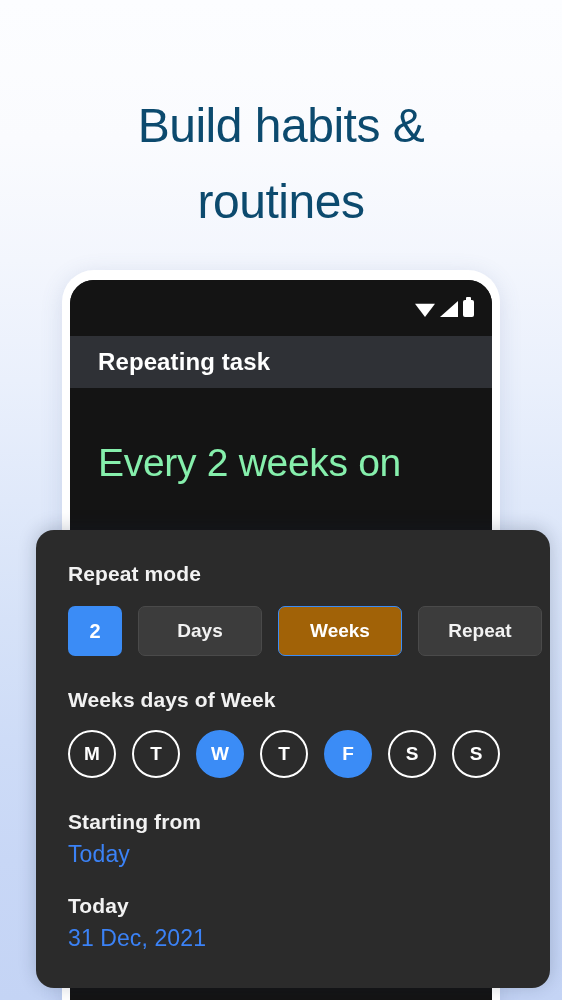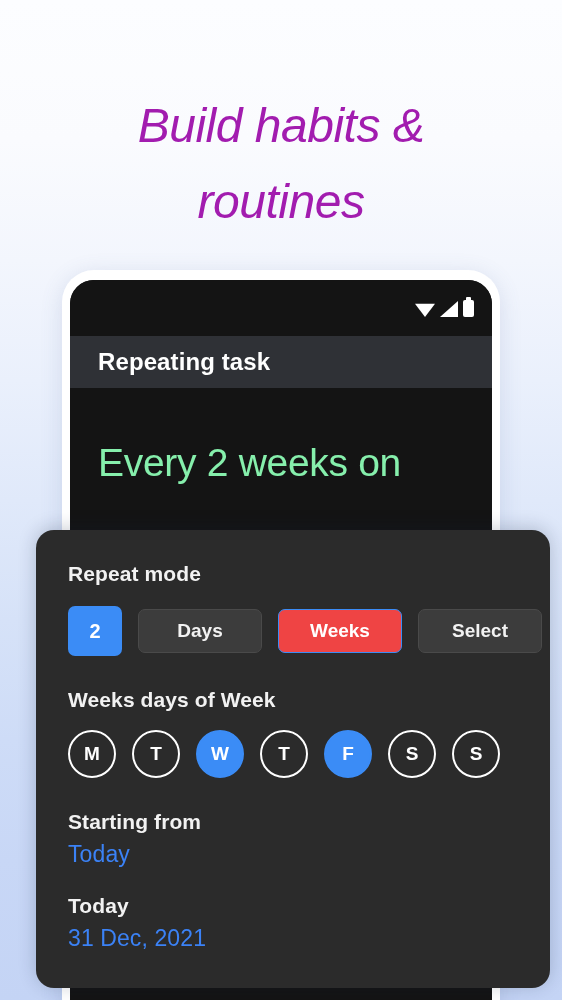--- a/index.html
+++ b/index.html
@@ -24,22 +24,21 @@
 
   
   .headline {
     position:absolute;
     top:88px; left:0; right:0;
     text-align:center;
     font-size:48px;
     line-height:76px;
     font-weight:400;
     letter-spacing:-0.5px;
-    color:#a21caf;
-    font-style:italic;
+    color:#0c4a6e;
   }
   .headline .ln { display:block; }
 
   
   .phone {
     position:absolute;
     left:62px; top:270px;
     width:438px; height:760px;
     background:#FFFFFF;
     border-radius:32px;
@@ -158,34 +157,34 @@
     width:54px; height:50px;
     background:#3B8CF6;
     border-radius:7px;
     display:flex; align-items:center; justify-content:center;
     color:#FFFFFF;
     font-size:20px;
     font-weight:700;
     flex:0 0 auto;
   }
   .chip {
-    height:44px;
+    height:50px;
     min-width:124px;
     padding:0 24px;
     border-radius:7px;
     display:flex; align-items:center; justify-content:center;
     font-size:19px;
     font-weight:700;
     color:#F2F2F2;
     flex:0 0 auto;
     background:#3C3C3C;
     border:1px solid #4A4A4A;
   }
   .chip.sel {
-    background:#ef4444;
+    background:#a16207;
     border-color:#3B8CF6;
     color:#FFFFFF;
   }
 
   
   .section-2 { margin-top:32px; }
   .days-row {
     display:flex;
     gap:16px;
     margin-top:18px;
@@ -251,21 +250,21 @@
   </div>
 </div>
 
 <div class="sheet">
 
   <div class="sheet-label">Repeat mode</div>
   <div class="mode-row">
     <div class="count-box">2</div>
     <div class="chip">Days</div>
     <div class="chip sel">Weeks</div>
-    <div class="chip">Select</div>
+    <div class="chip">Repeat</div>
   </div>
 
   <div class="section-2">
     <div class="sheet-label">Weeks days of Week</div>
     <div class="days-row">
       <div class="day">M</div>
       <div class="day">T</div>
       <div class="day sel">W</div>
       <div class="day">T</div>
       <div class="day sel">F</div>

